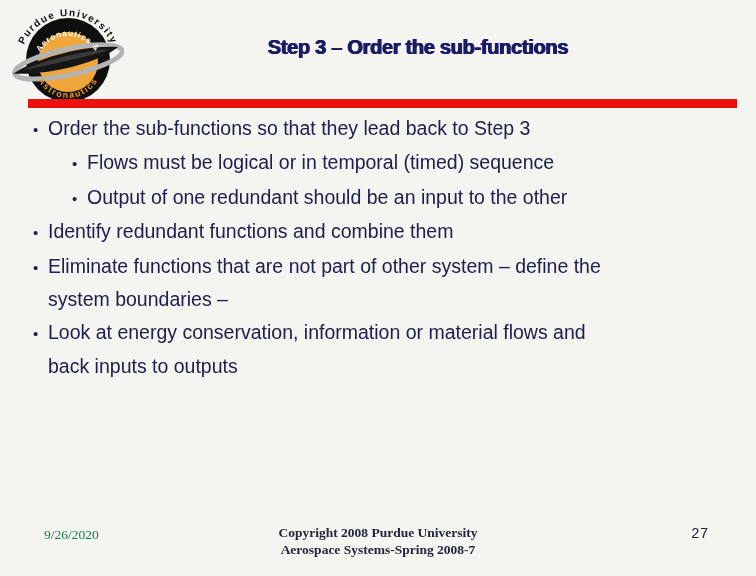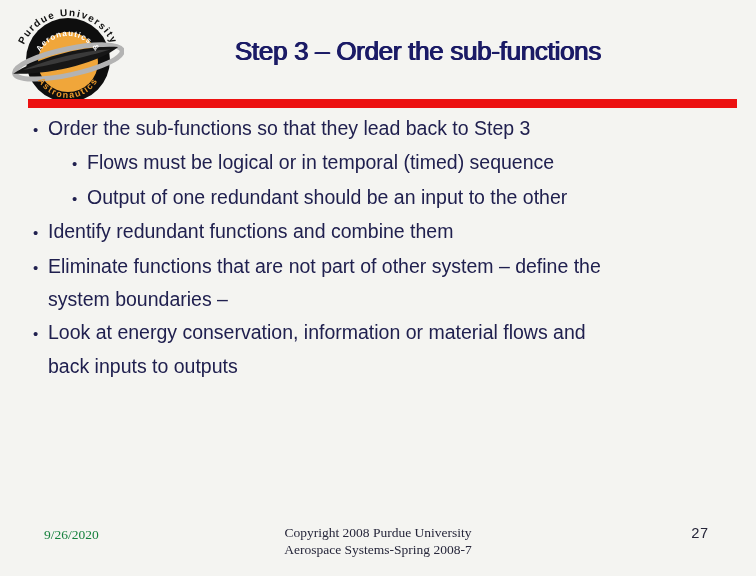--- a/index.html
+++ b/index.html
@@ -10,21 +10,21 @@
     font-family: "Liberation Sans", sans-serif;
     overflow: hidden;
   }
   .logo {
     position: absolute; left: 8px; top: 6px;
     width: 116px; height: 104px;
   }
   .slide-title {
     position: absolute; left: 90px; right: 10px; top: 36px;
     text-align: center;
-    font-size: 26px; font-weight: normal;
+    font-size: 20px; font-weight: bold;
     color: #1b1b66;
     letter-spacing: -0.3px;
     text-shadow: 0.6px 0 0 currentColor, -0.6px 0 0 currentColor;
     white-space: nowrap;
   }
   .red-bar {
     position: absolute; left: 28px; top: 99px;
     width: 709px; height: 9px;
     background: #ec1111;
   }
@@ -44,21 +44,21 @@
   .bullet-text { white-space: pre-wrap; }
   .footer-date {
     position: absolute; left: 44px; top: 527px;
     font-family: "Liberation Serif", serif;
     font-size: 13.5px; color: #15803d;
   }
   .footer-center {
     position: absolute; left: 0; right: 0; top: 525px;
     text-align: center;
     font-family: "Liberation Serif", serif;
-    font-size: 13.5px; line-height: 16.5px; color: #26263a;
+    font-size: 13.5px; line-height: 16.5px; color: #26263a; font-weight: bold;
   }
   .page-number {
     position: absolute; left: 691px; top: 526px;
     font-family: Liberation Mono, monospace;
     font-size: 14.5px; color: #26263a;
   }
   .logo text { font-family: "Liberation Sans", sans-serif; font-weight: bold; }
 </style>
 </head>
 <body>

